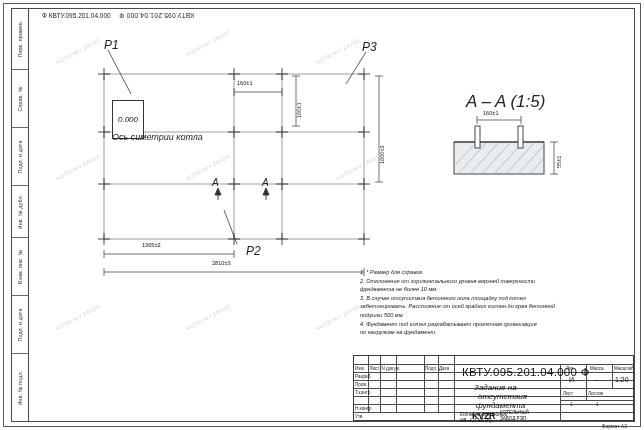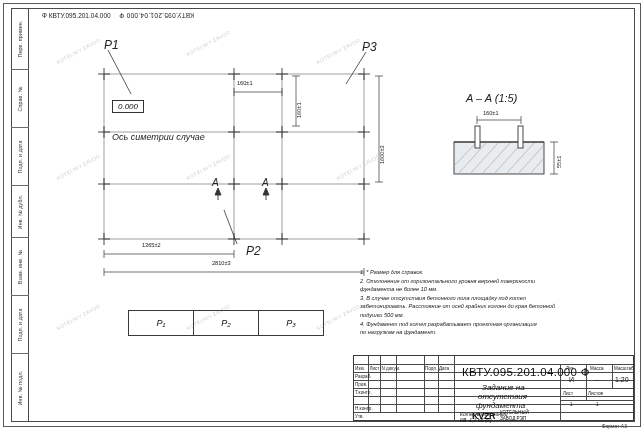--- a/index.html
+++ b/index.html
@@ -86,21 +86,21 @@
   .lbl.sm { font-size: 5.6px; }
   .lbl.vert {
     transform-origin: left top;
     transform: rotate(-90deg);
   }
   .boxed {
     position: absolute;
     border: 1px solid #333;
     font-size: 8px;
     font-style: italic;
-    padding: 1px 5px;
+    padding: 14px 5px;
     background: #fff;
     color: #111;
   }
   
   .notes {
     position: absolute;
     left: 360px; top: 268px;
     width: 268px;
     font-size: 5.6px;
     line-height: 1.45;
@@ -352,54 +352,49 @@
     <div class="wm" style="left:20px;  top:300px;">KOTELNIY ZAVOD</div>
     <div class="wm" style="left:150px; top:300px;">KOTELNIY ZAVOD</div>
     <div class="wm" style="left:280px; top:300px;">KOTELNIY ZAVOD</div>
 
     <div class="lbl it big" style="left:70px; top:24px;">P1</div>
     <div class="lbl it big" style="left:212px;top:230px;">P2</div>
     <div class="lbl it big" style="left:328px;top:26px;">P3</div>
 
     <div class="boxed" style="left:78px; top:86px;">0.000</div>
 
-    <div class="lbl it" style="left:78px; top:118px; font-size:9px;">Ось симетрии случае</div>
+    <div class="lbl it" style="left:78px; top:118px; font-size:9px;">Ось симетрии котла</div>
 
     <div class="lbl it" style="left:178px; top:163px; font-size:10px;">A</div>
     <div class="lbl it" style="left:228px; top:163px; font-size:10px;">A</div>
 
     <div class="lbl sm" style="left:203px; top:66px;">160±1</div>
     <div class="lbl sm vert" style="left:262px; top:104px;">160±1</div>
     <div class="lbl sm vert" style="left:345px; top:150px;">1600±3</div>
     <div class="lbl sm" style="left:108px; top:228px;">1365±2</div>
     <div class="lbl sm" style="left:178px; top:246px;">2810±3</div>
 
-    <div class="lbl it" style="left:432px; top:78px; font-size:11px;">A – A (1:5)</div>
+    <div class="lbl it" style="left:432px; top:78px; font-size:17px;">A – A (1:5)</div>
     <div class="lbl sm" style="left:449px; top:96px;">160±1</div>
     <div class="lbl sm vert" style="left:522px; top:154px;">55±1</div>
   </div>
 
   <div class="notes">
     <div>1. * Размер для справок.</div>
     <div>2. Отклонение от горизонтального уровня верхней поверхности</div>
     <div>фундамента не более 10 мм.</div>
     <div>3. В случае отсутствия бетонного пола площадку под котел</div>
     <div>забетонировать. Расстояние от осей крайних колонн до края бетонной</div>
     <div>подушки 500 мм.</div>
     <div>4. Фундамент под котел разрабатывает проектная организация</div>
     <div>по нагрузкам на фундамент.</div>
   </div>
 
   <table class="load-table">
     <tbody>
-        <tr>
-      <td class="hd">P₁</td>
-      <td class="hd">P₂</td>
-      <td class="hd">P₃</td>
-    </tr>
   </tbody>
     </table>
 
   <div class="tb">
 
     <div class="ln h" style="top:8px;"></div>
     <div class="ln h" style="top:16px;"></div>
     <div class="ln h" style="top:24px;"></div>
     <div class="ln h" style="top:32px;"></div>
     <div class="ln h" style="top:40px;"></div>
@@ -428,21 +423,21 @@
     <div class="tb-txt" style="left:85px; top:9.5px;">Дата</div>
 
     <div class="tb-txt" style="left:1px; top:17.5px;">Разраб.</div>
     <div class="tb-txt" style="left:1px; top:25.5px;">Пров.</div>
     <div class="tb-txt" style="left:1px; top:33.5px;">Т.контр.</div>
     <div class="tb-txt" style="left:1px; top:49.5px;">Н.контр.</div>
     <div class="tb-txt" style="left:1px; top:57.5px;">Утв.</div>
 
     <div class="tb-main code" style="left:108px; top:10px;">КВТУ.095.201.04.000 Ф</div>
 
-    <div class="tb-main ttl1" style="left:128px; top:27px;text-align:center;">Задание на</div>
+    <div class="tb-main ttl1" style="left:120px; top:27px;text-align:center;">Задание на</div>
     <div class="tb-main ttl1" style="left:124px; top:36px;">отсутствия</div>
     <div class="tb-main ttl1" style="left:122px; top:45px;">фундамента</div>
 
     <div class="tb-main ttl2" style="left:106px; top:55px; font-size:5px;">Котел водогрейный</div>
     <div class="tb-main ttl2" style="left:106px; top:61px; font-size:5px;">КВ -1,1 КБ (К)</div>
 
     <div class="tb-txt" style="left:212px; top:9.5px;">Лит.</div>
     <div class="tb-txt" style="left:236px; top:9.5px;">Масса</div>
     <div class="tb-txt" style="left:260px; top:9.5px;">Масштаб</div>
     <div class="tb-main" style="left:215px; top:20px; font-size:7px;">И</div>

